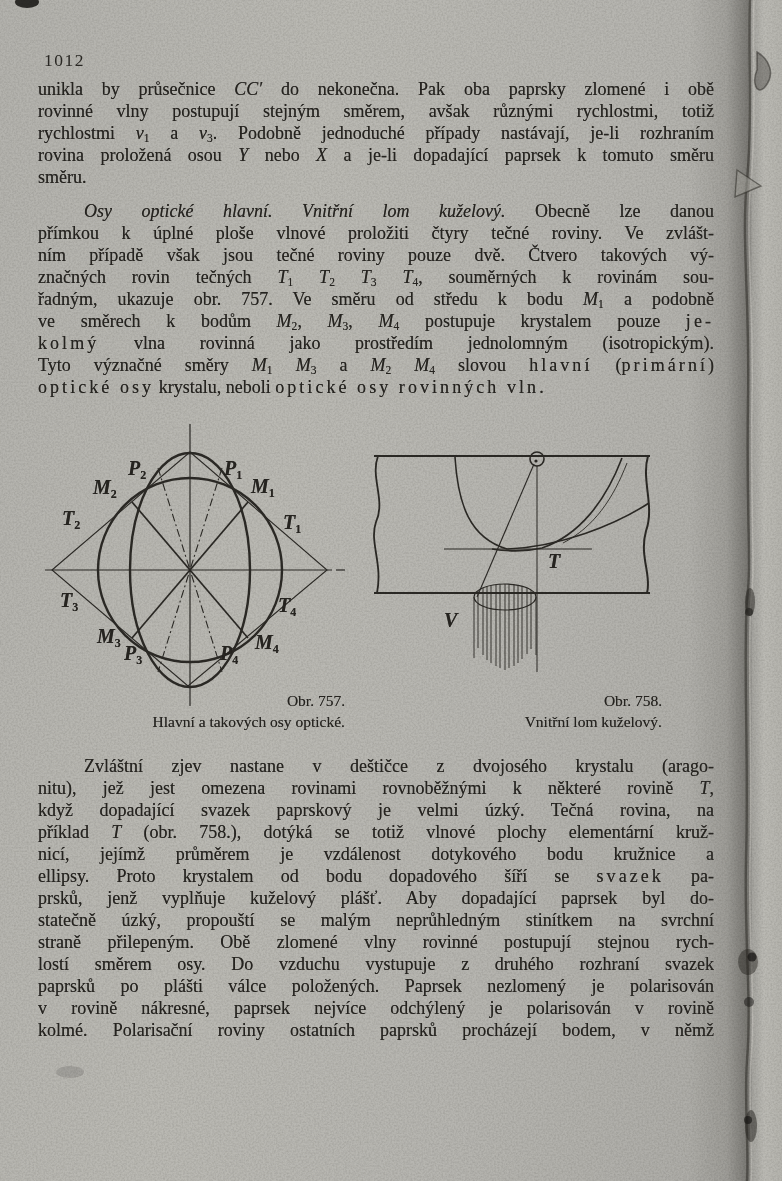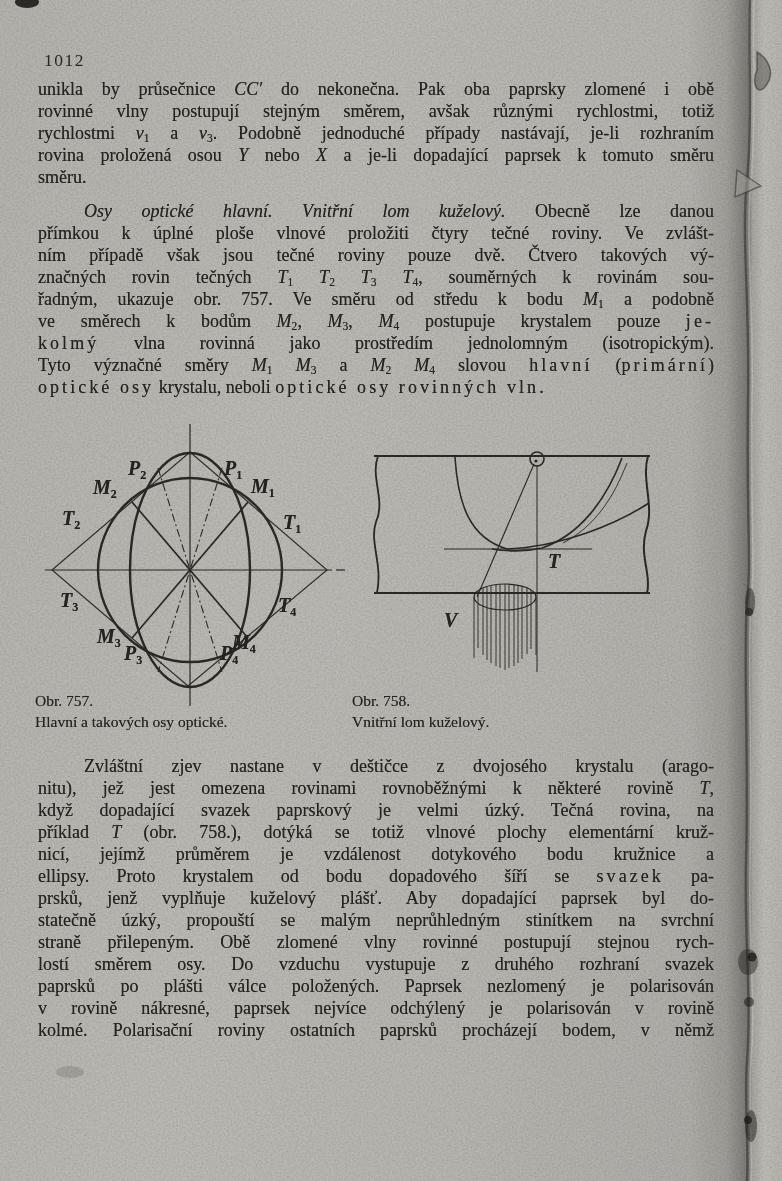--- a/index.html
+++ b/index.html
@@ -17,21 +17,21 @@
   .tl i{}
   .tl sub{font-size:64%;vertical-align:-0.22em;line-height:0;}
   .sp{letter-spacing:0.17em;}
   .fig{position:absolute;}
   #fig757{left:35px;top:415px;width:310px;height:295px;}
   #fig758{left:355px;top:440px;width:320px;height:250px;}
   .fig svg{position:absolute;left:0;top:0;}
   .figlab{position:absolute;font-style:italic;font-weight:700;font-size:20px;
     color:#262420;line-height:1;white-space:nowrap;text-shadow:0 0 0.5px rgba(20,18,16,0.6);}
   .figlab sub{font-size:12px;font-style:normal;vertical-align:-0.35em;line-height:0;}
-  .caption{position:absolute;width:310px;text-align:left;font-size:15.5px;line-height:21px;
+  .caption{position:absolute;width:310px;text-align:right;font-size:15.5px;line-height:21px;
     color:#262420;text-shadow:0 0 0.4px rgba(20,18,16,0.5);}
   #cap757{left:35px;top:690px;} #cap758{left:352px;top:690px;}
   .edge-shadow{position:absolute;left:688px;top:0;width:64px;height:100%;pointer-events:none;
     background:linear-gradient(to right,rgba(70,68,63,0) 0%,rgba(70,68,63,0.16) 60%,rgba(45,43,39,0.42) 94%,rgba(45,43,39,0.12) 100%);}
   .edge-right{position:absolute;left:752px;top:0;width:30px;height:100%;pointer-events:none;
     background:linear-gradient(to right,#a5a49f 0%,#bbbab4 40%,#b5b4ae 100%);}
   .artifacts,.grain{position:absolute;left:0;top:0;pointer-events:none;}
   .grain{opacity:0.5;mix-blend-mode:multiply;}
 </style>
 </head>
@@ -78,21 +78,21 @@
     </svg>
     <div class="figlab" style="left:93px;top:43px"><span>P</span><sub>2</sub></div>
     <div class="figlab" style="left:189px;top:43px"><span>P</span><sub>1</sub></div>
     <div class="figlab" style="left:58px;top:62px"><span>M</span><sub>2</sub></div>
     <div class="figlab" style="left:216px;top:61px"><span>M</span><sub>1</sub></div>
     <div class="figlab" style="left:27px;top:93px"><span>T</span><sub>2</sub></div>
     <div class="figlab" style="left:248px;top:97px"><span>T</span><sub>1</sub></div>
     <div class="figlab" style="left:25px;top:175px"><span>T</span><sub>3</sub></div>
     <div class="figlab" style="left:243px;top:180px"><span>T</span><sub>4</sub></div>
     <div class="figlab" style="left:62px;top:211px"><span>M</span><sub>3</sub></div>
-    <div class="figlab" style="left:197px;top:217px"><span>M</span><sub>4</sub></div>
+    <div class="figlab" style="left:220px;top:217px"><span>M</span><sub>4</sub></div>
     <div class="figlab" style="left:89px;top:228px"><span>P</span><sub>3</sub></div>
     <div class="figlab" style="left:185px;top:228px"><span>P</span><sub>4</sub></div>
   </div>
 
   <div class="fig" id="fig758">
     <svg width="320" height="250" viewBox="355 440 320 250">
       <g stroke="#2b2925" fill="none">
         <line x1="374" y1="456" x2="650" y2="456" stroke-width="2"></line>
         <line x1="374" y1="593" x2="650" y2="593" stroke-width="1.8"></line>
         <path d="M 378,456 C 370,478 386,500 376,522 C 369,542 383,563 377,593" stroke-width="1.8"></path>

